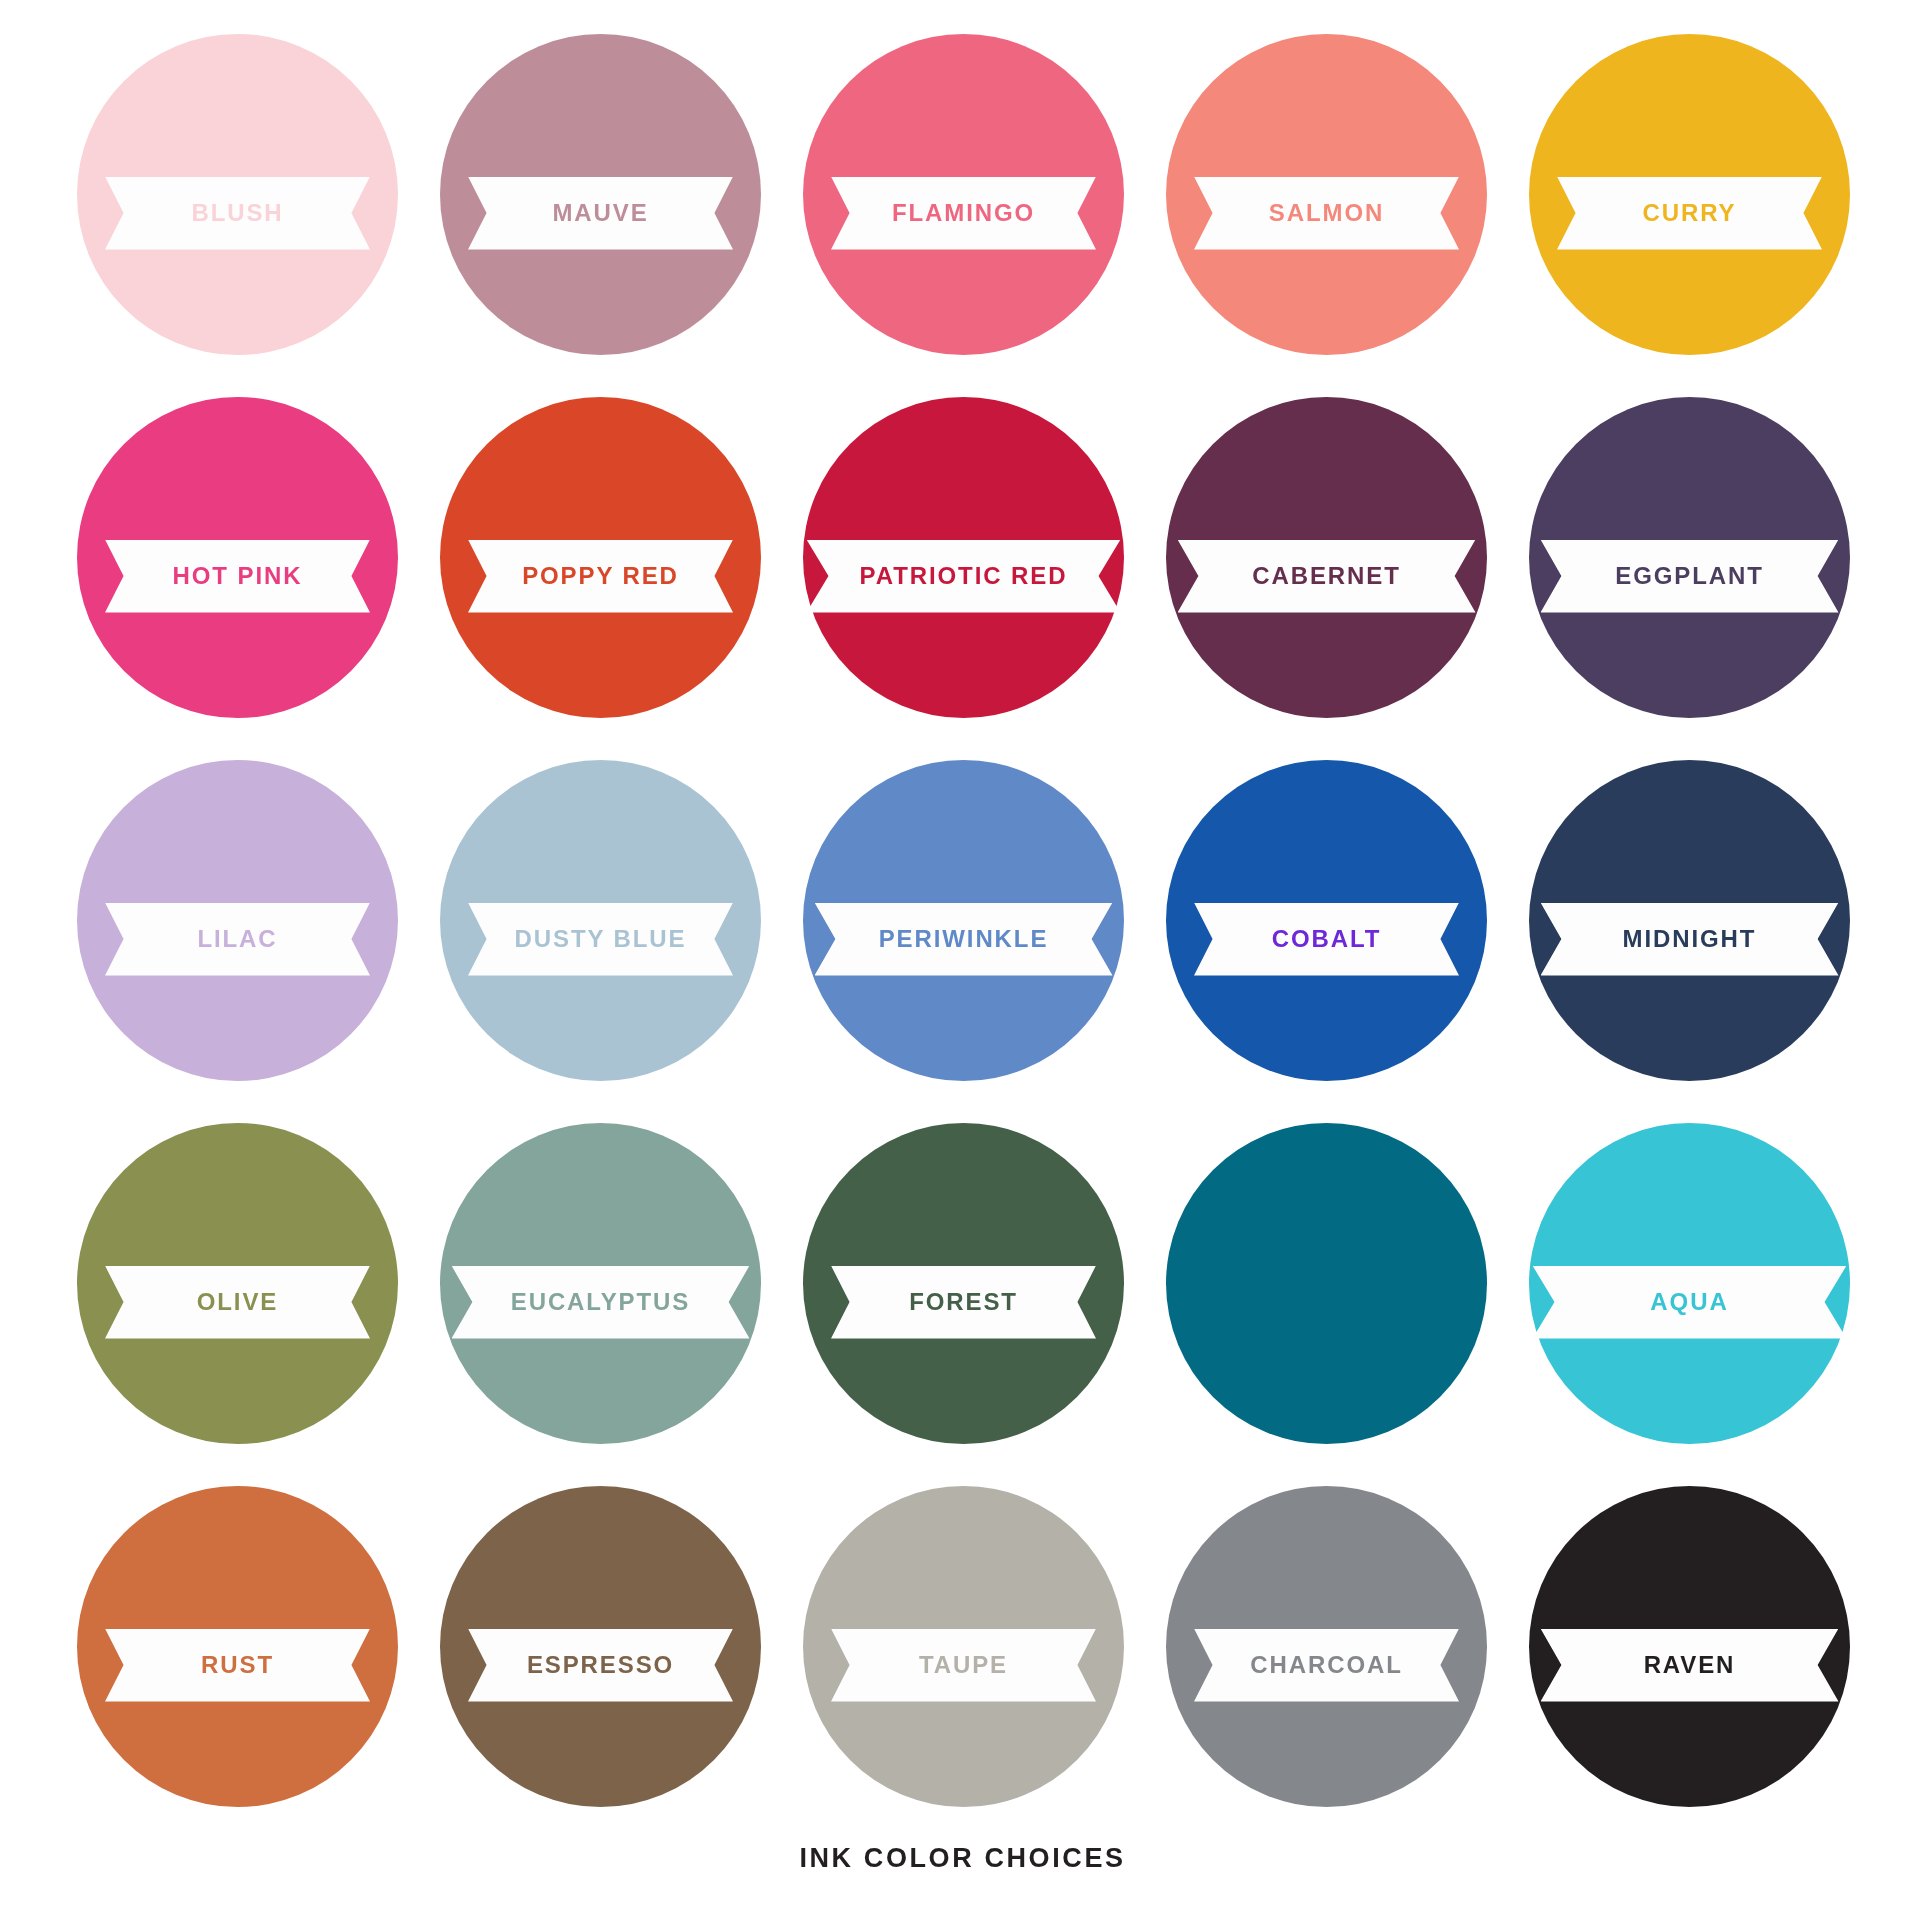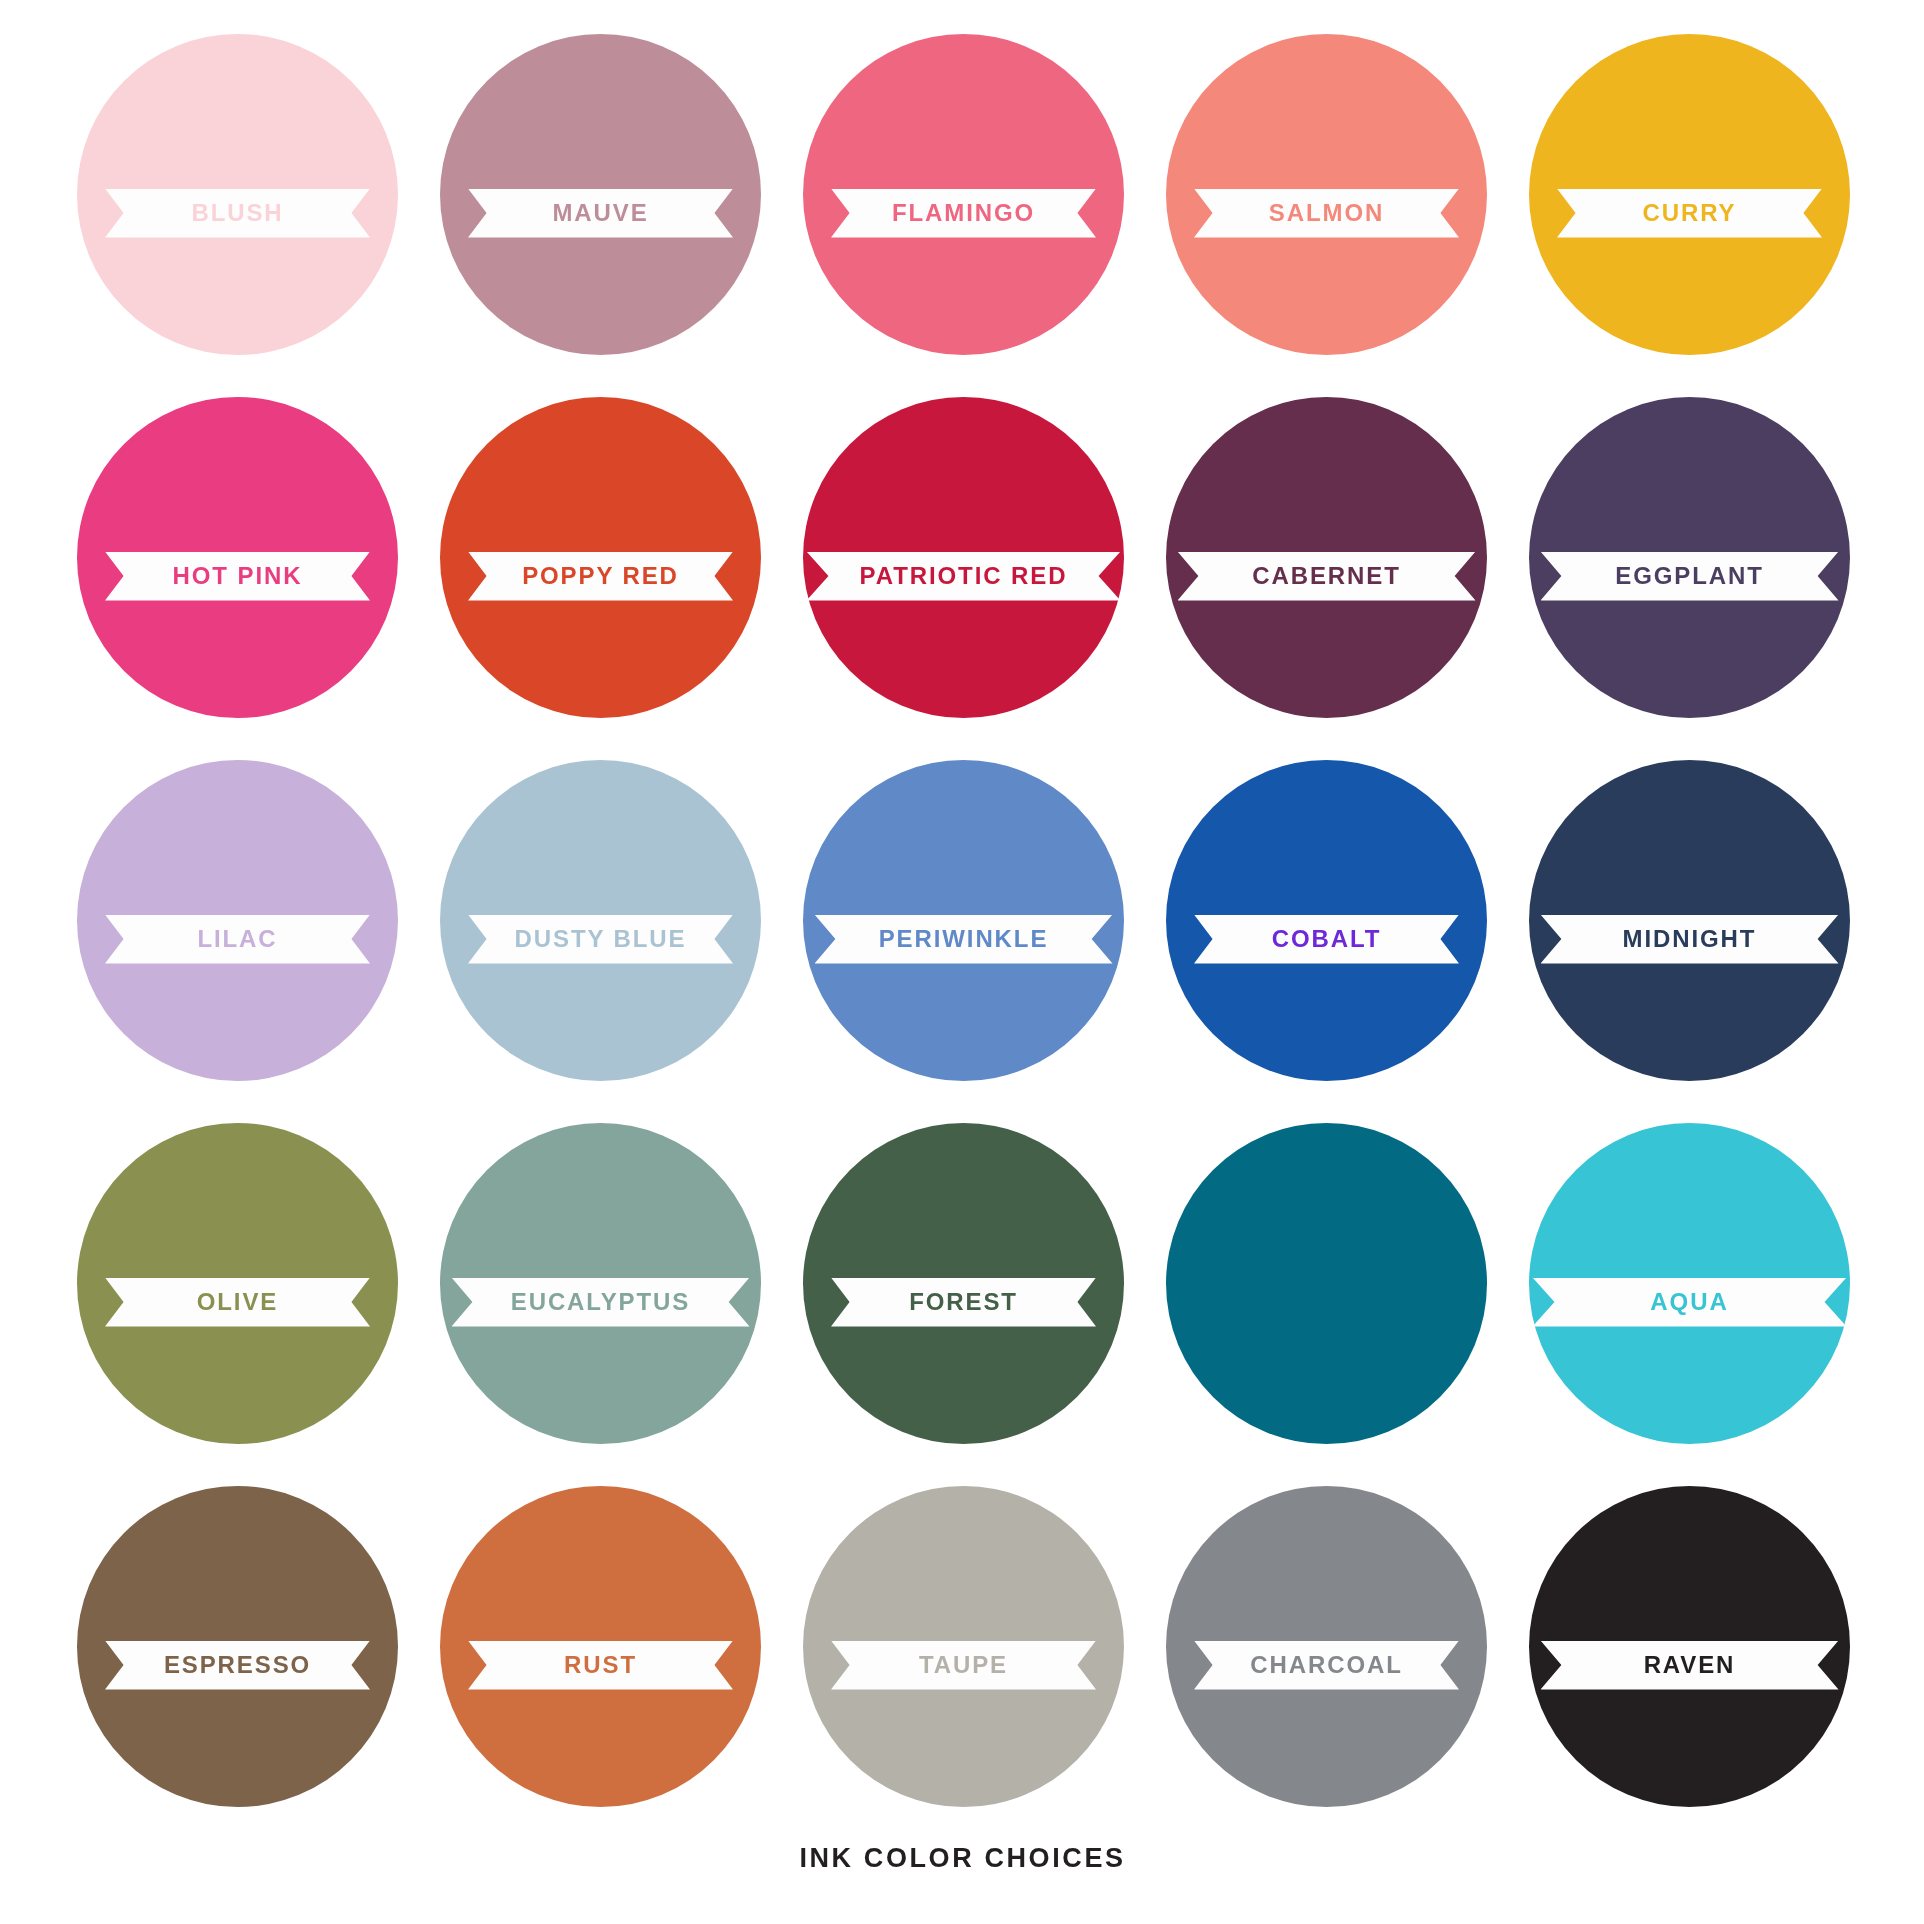--- a/index.html
+++ b/index.html
@@ -50,21 +50,21 @@
     left: 21px;
     width: 321px;
     height: 321px;
     border-radius: 50%;
   }
 
   .swatch-banner {
     position: relative;
     z-index: 2;
     width: 265px;
-    height: 49px;
+    height: 73px;
     margin-top: 28px;
     background: #fdfdfd;
     display: flex;
     align-items: center;
     justify-content: center;
     -webkit-clip-path: polygon(
         0% 0%, 100% 0%,
         100% 0%, 93% 50%, 100% 100%,
         100% 100%, 0% 100%,
         7% 50%);
@@ -219,32 +219,32 @@
       <div class="swatch">
         <div class="swatch-disc" style="background: rgb(2, 107, 131);"></div>
       </div>
       <div class="swatch">
         <div class="swatch-disc" style="background: rgb(55, 196, 212);"></div>
         <div class="swatch-banner xwide" style="background: rgb(253, 253, 253);">
           <span class="swatch-label" style="color: rgb(55, 196, 212);">AQUA</span>
         </div>
       </div>
       <div class="swatch">
+        <div class="swatch-disc" style="background: rgb(207, 111, 64);"></div>
+        <div class="swatch-banner" style="background: rgb(253, 253, 253);">
+          <span class="swatch-label" style="color: rgb(207, 111, 64);">RUST</span>
+        </div>
+      </div>
+      <div class="swatch">
         <div class="swatch-disc" style="background: rgb(125, 99, 73);"></div>
         <div class="swatch-banner" style="background: rgb(253, 253, 253);">
           <span class="swatch-label" style="color: rgb(125, 99, 73);">ESPRESSO</span>
         </div>
       </div>
       <div class="swatch">
-        <div class="swatch-disc" style="background: rgb(207, 111, 64);"></div>
-        <div class="swatch-banner" style="background: rgb(253, 253, 253);">
-          <span class="swatch-label" style="color: rgb(207, 111, 64);">RUST</span>
-        </div>
-      </div>
-      <div class="swatch">
         <div class="swatch-disc" style="background: rgb(180, 177, 168);"></div>
         <div class="swatch-banner" style="background: rgb(253, 253, 253);">
           <span class="swatch-label" style="color: rgb(180, 177, 168);">TAUPE</span>
         </div>
       </div>
       <div class="swatch">
         <div class="swatch-disc" style="background: rgb(132, 135, 140);"></div>
         <div class="swatch-banner" style="background: rgb(253, 253, 253);">
           <span class="swatch-label" style="color: rgb(132, 135, 140);">CHARCOAL</span>
         </div>

